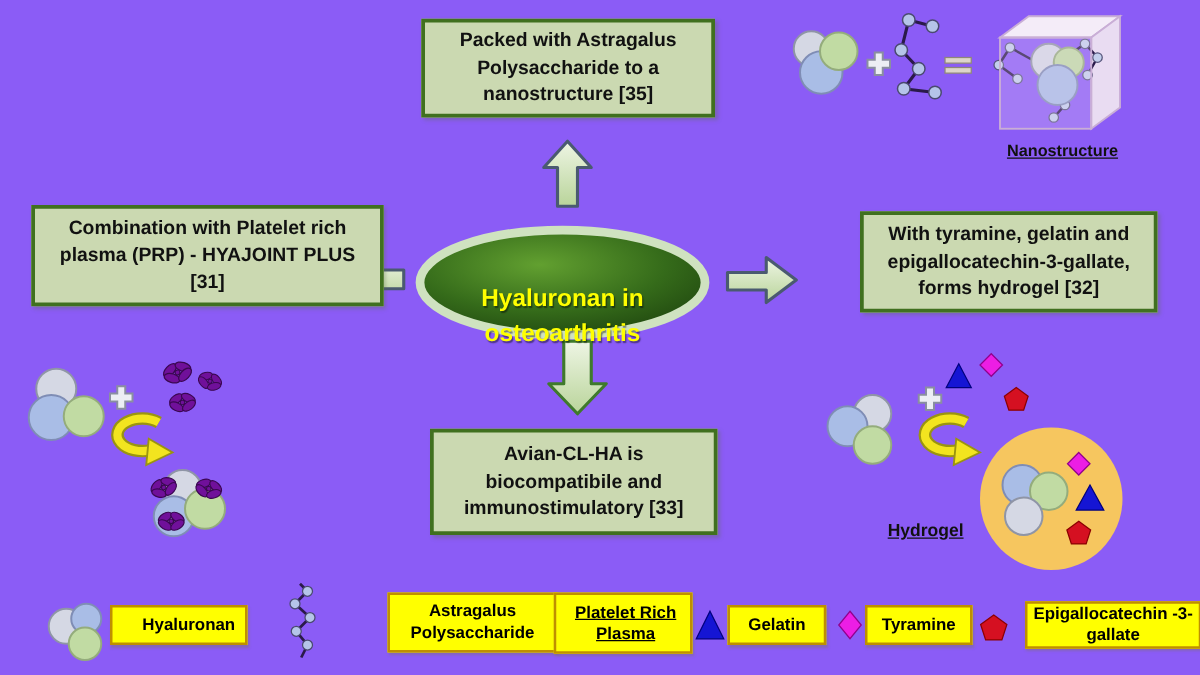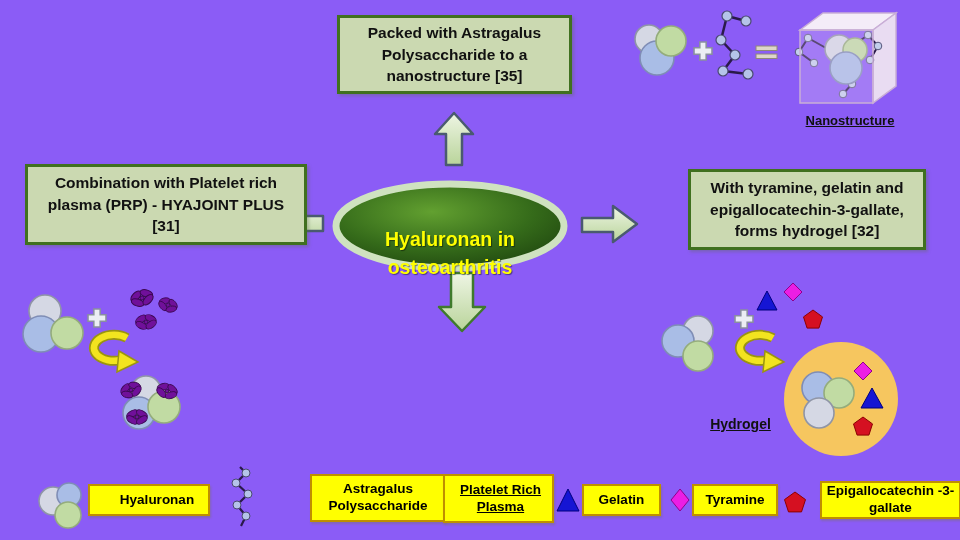--- a/index.html
+++ b/index.html
@@ -185,26 +185,27 @@
       <use href="#platelet" transform="translate(419,502) rotate(-12) scale(1.35)"></use>
       <polygon points="568,489 579,511 557,511" fill="#1515d4" stroke="#00007d" stroke-width="1"></polygon>
       <polygon points="680,489 689,500 680,511 671,500" fill="#ec1ee4" stroke="#90008c" stroke-width="1"></polygon>
       <polygon points="795,492 805.5,499.6 801.5,511.9 788.5,511.9 784.5,499.6" fill="#d51021" stroke="#8b0000" stroke-width="1"></polygon>
     </g>
   </svg>
 
   <div class="box" style="left:337px;top:15px;width:235px;height:79px;">Packed with Astragalus Polysaccharide to a nanostructure [35]</div>
   <div class="box" style="left:25px;top:164px;width:282px;height:81px;">Combination with Platelet rich plasma (PRP) - HYAJOINT PLUS [31]</div>
   <div class="box" style="left:688px;top:169px;width:238px;height:81px;">With tyramine, gelatin and epigallocatechin-3-gallate, forms hydrogel [32]</div>
+  <div class="box" style="left:344px;top:343px;width:230px;height:85px;">Avian-CL-HA is biocompatibile and immunostimulatory [33]</div>
 
   <div class="title">Hyaluronan in osteoarthritis</div>
 
   <div class="caption" style="left:795px;top:113px;width:110px;font-size:13px;text-decoration:underline;">Nanostructure</div>
   <div class="caption" style="left:698px;top:416px;width:85px;font-size:14px;text-decoration:underline;">Hydrogel</div>
 
-  <div class="lg" style="left:88px;top:484px;width:122px;height:32px;padding-left:20px;">Hyaluronan</div>
+  <div class="lg" style="left:88px;top:484px;width:110px;height:32px;padding-left:20px;">Hyaluronan</div>
   <div class="lg" style="left:262px;top:474px;width:136px;height:48px;margin-left:48px;">Astragalus Polysaccharide</div>
   <div class="lg left" style="left:443px;top:474px;width:111px;height:49px;">Platelet Rich Plasma</div>
   <div class="lg" style="left:692px;top:484px;width:86px;height:32px;">Tyramine</div>
   <div class="lg" style="left:582px;top:484px;width:79px;height:32px;">Gelatin</div>
   <div class="lg" style="left:820px;top:481px;width:141px;height:38px;">Epigallocatechin -3-gallate</div>
 
 </div>
 
 </body></html>

